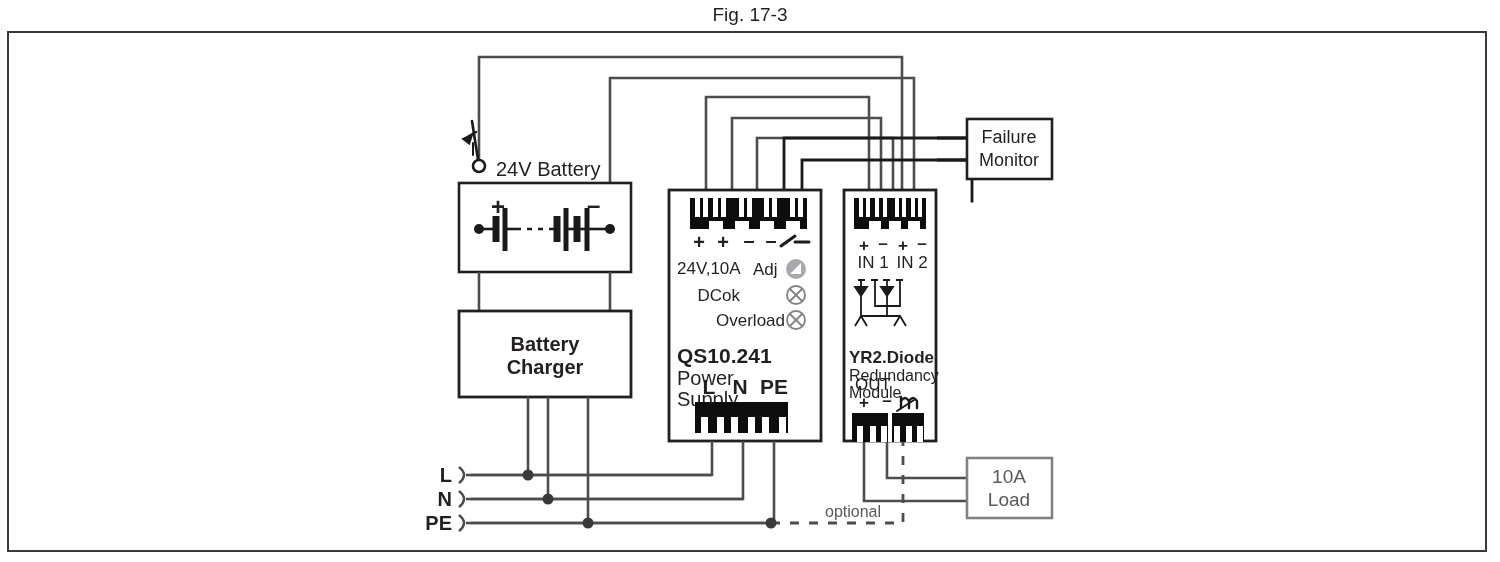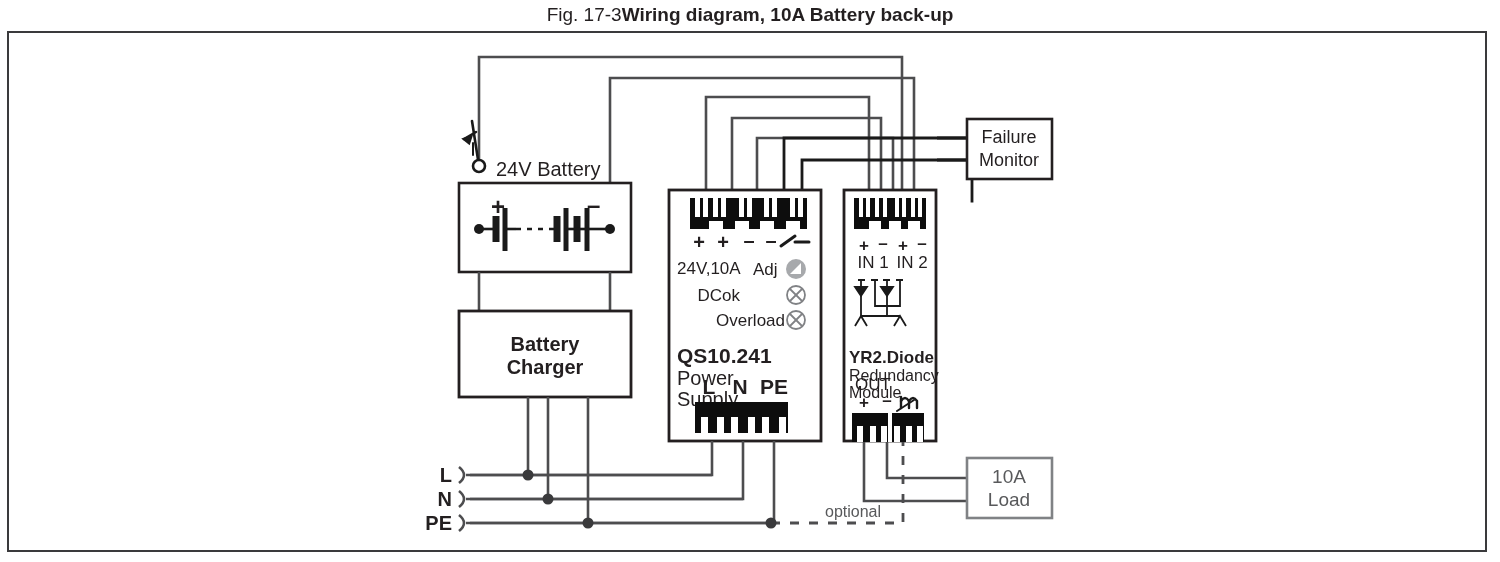--- a/index.html
+++ b/index.html
@@ -15,21 +15,20 @@
   #svg-canvas{position:absolute;left:0;top:0;}
   .lbl{font-family:"Liberation Sans","DejaVu Sans",sans-serif;fill:#231f20;}
   .lbl-b{font-weight:bold;}
   .lbl-gray{fill:#58595b;}
 </style>
 </head>
 <body>
 
 <div id="fig-caption">
   <span class="fignum">Fig. 17-3</span>
-  <span class="figtitle">Wiring diagram, 10A Battery back-up</span>
 </div>
 
 <div id="diagram-frame">
 <svg id="svg-canvas" width="1476" height="517" viewBox="0 0 1476 517" xmlns="http://www.w3.org/2000/svg">
 
   <g fill="none" stroke="#4d4d4f" stroke-width="2.6" stroke-linecap="square">
 
     <path d="M 470,133 L 470,24 L 893,24 L 893,157"></path>
 
     <path d="M 601,155 L 601,45 L 905,45 L 905,157"></path>

